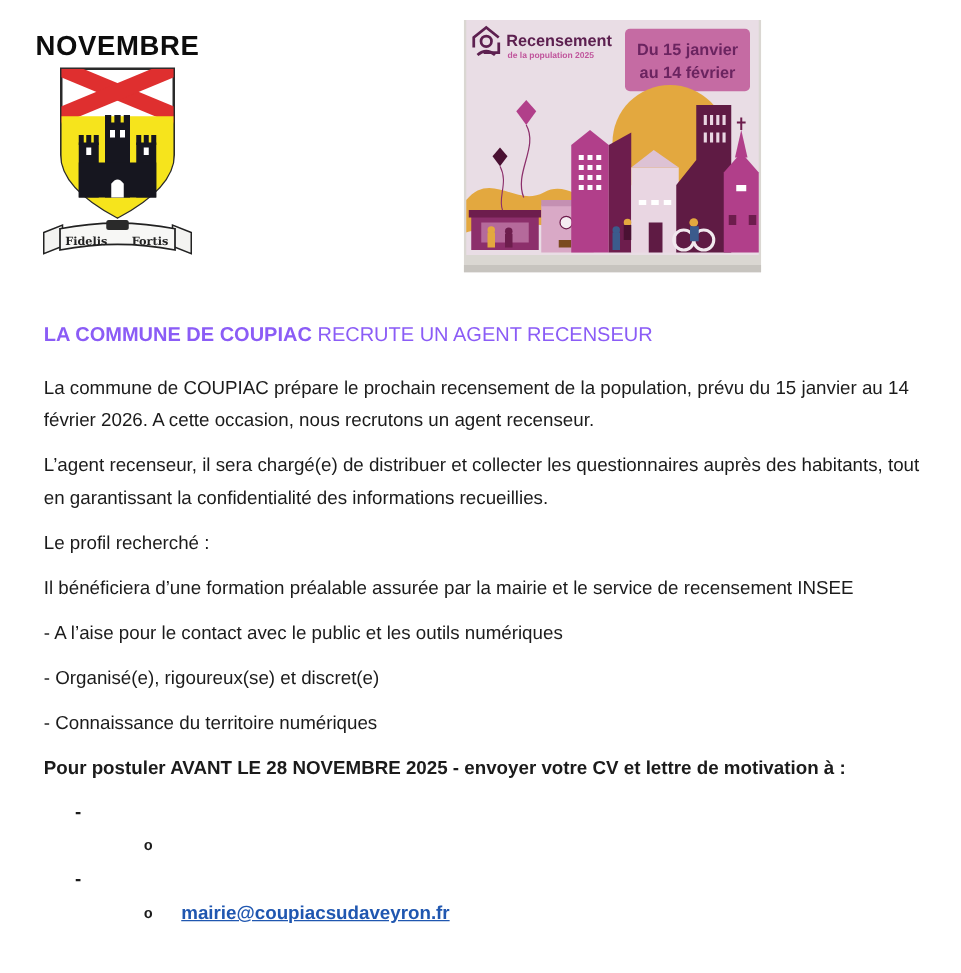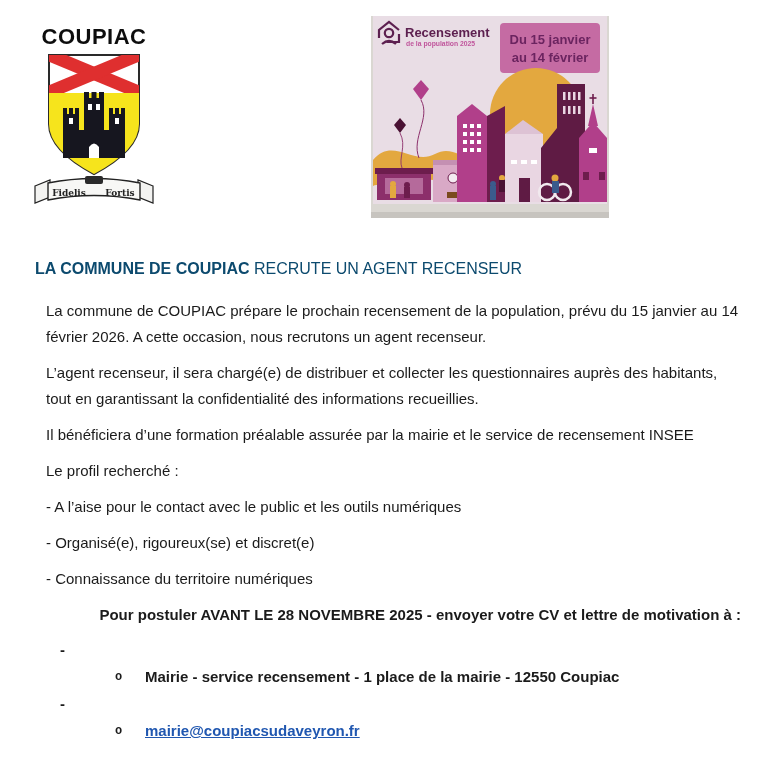--- a/index.html
+++ b/index.html
@@ -26,43 +26,43 @@
   }
   .banner svg { display:block; }
 
   
   .doc {
     position:absolute; left:35px; top:256px; width:706px;
     font-size:15px; line-height:26px;
   }
   .doc h1 {
     font-size:16px; line-height:26px; font-weight:bold;
-    color:#0c4a6e; margin:0 0 16px 0;
+    color:#8b5cf6; margin:0 0 16px 0;
   }
   .doc h1 .hreg { font-weight:normal; }
-  .doc p { margin:0 0 10px 11px; }
-  .apply-heading { font-weight:bold; margin:6px 0 9px 0 !important;text-align:right; }
+  .doc p { margin:0 0 10px 0; }
+  .apply-heading { font-weight:bold; margin:6px 0 9px 0 !important; }
   .blist { font-weight:bold; }
   .bl-row { display:flex; line-height:26px; margin-bottom:1px; }
   .bl-1 .bullet { width:30px; padding-left:25px; }
   .bl-2 .bullet { width:30px; padding-left:80px; font-family:"Liberation Mono", monospace; font-size:12px; }
   .bl-1 .bullet { flex:0 0 55px; }
   .bl-2 .bullet { flex:0 0 110px; }
   .email-link {
     color:var(--link-blue,#2057b0); text-decoration:underline; font-weight:bold; cursor:pointer;
   }
 
   svg text { font-family:"Liberation Sans", sans-serif; }
   .motto-text { font-family:"DejaVu Serif", serif; font-weight:bold; }
 </style>
 </head>
 <body>
 
 <div class="crest">
-  <div class="crest-title">COUPIAC</div>
+  <div class="crest-title">NOVEMBRE</div>
   <svg width="130" height="170" viewBox="0 0 130 170">
     <defs>
       <clipPath id="shieldClip">
         <path d="M20,3 H110 V72 Q110,98 65,122 Q20,98 20,72 Z"></path>
       </clipPath>
     </defs>
 
     <path d="M20,3 H110 V72 Q110,98 65,122 Q20,98 20,72 Z" fill="#ffffff" stroke="#2a2a2a" stroke-width="2"></path>
 
     <g clip-path="url(#shieldClip)">
@@ -226,36 +226,35 @@
       </g>
     </g>
   </svg>
 </div>
 
 <div class="doc">
   <h1><b>LA COMMUNE DE COUPIAC</b><span class="hreg"> RECRUTE UN AGENT RECENSEUR</span></h1>
 
   <p>La commune de COUPIAC prépare le prochain recensement de la population, prévu du 15 janvier au 14 février 2026. A cette occasion, nous recrutons un agent recenseur.</p>
   <p>L’agent recenseur, il sera chargé(e) de distribuer et collecter les questionnaires auprès des habitants, tout en garantissant la confidentialité des informations recueillies.</p>
+  <p>Le profil recherché :</p>
+
   <p>Il bénéficiera d’une formation préalable assurée par la mairie et le service de recensement INSEE</p>
-
-  <p>Le profil recherché :</p>
   <p>- A l’aise pour le contact avec le public et les outils numériques</p>
   <p>- Organisé(e), rigoureux(se) et discret(e)</p>
   <p>- Connaissance du territoire numériques</p>
 
   <p class="apply-heading">Pour postuler AVANT LE 28 NOVEMBRE 2025 - envoyer votre CV et lettre de motivation à :</p>
 
   <div class="blist">
     <div class="bl-row bl-1">
       <span class="bullet">-</span>
     </div>
     <div class="bl-row bl-2">
       <span class="bullet">o</span>
-      <span>Mairie - service recensement - 1 place de la mairie - 12550 Coupiac</span>
     </div>
     <div class="bl-row bl-1">
       <span class="bullet">-</span>
     </div>
     <div class="bl-row bl-2">
       <span class="bullet">o</span>
       <a class="email-link">mairie@coupiacsudaveyron.fr</a>
     </div>
   </div>
 </div>

